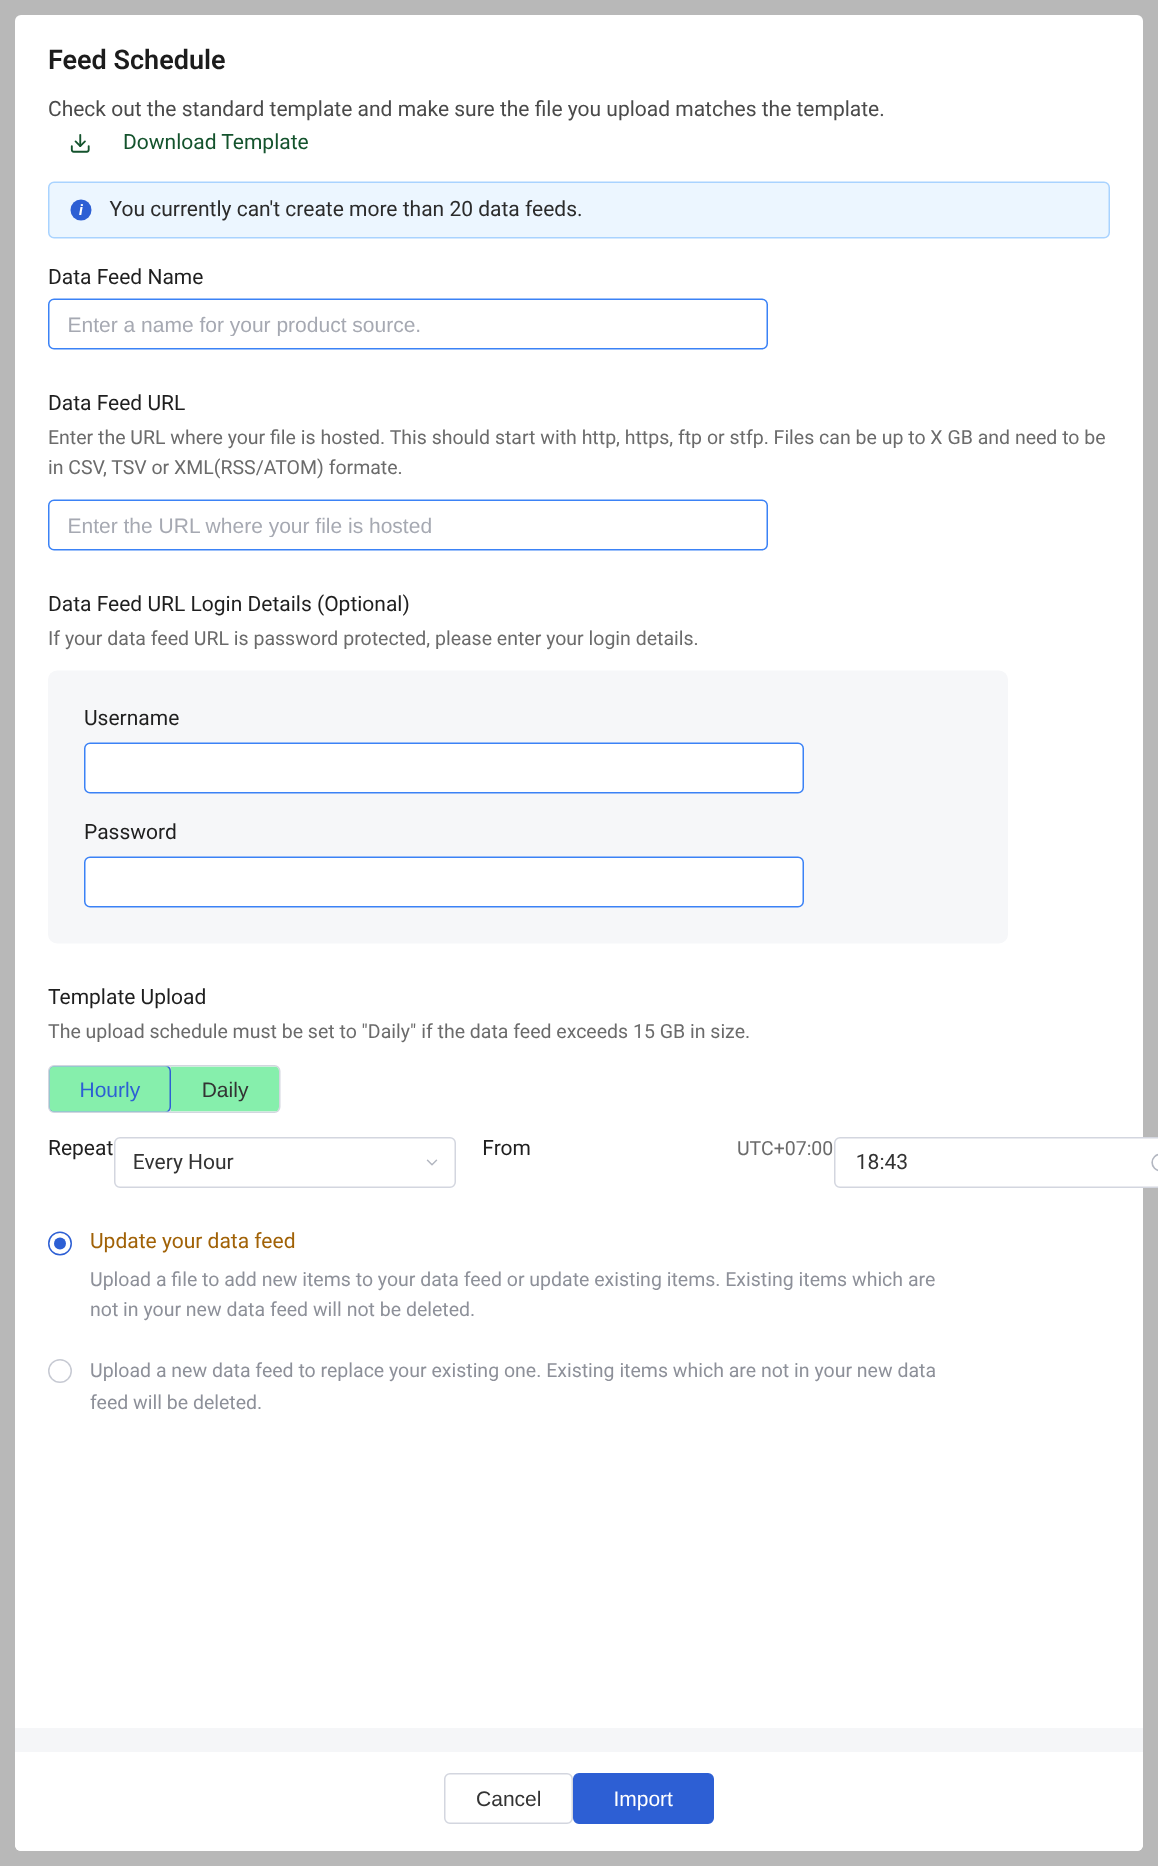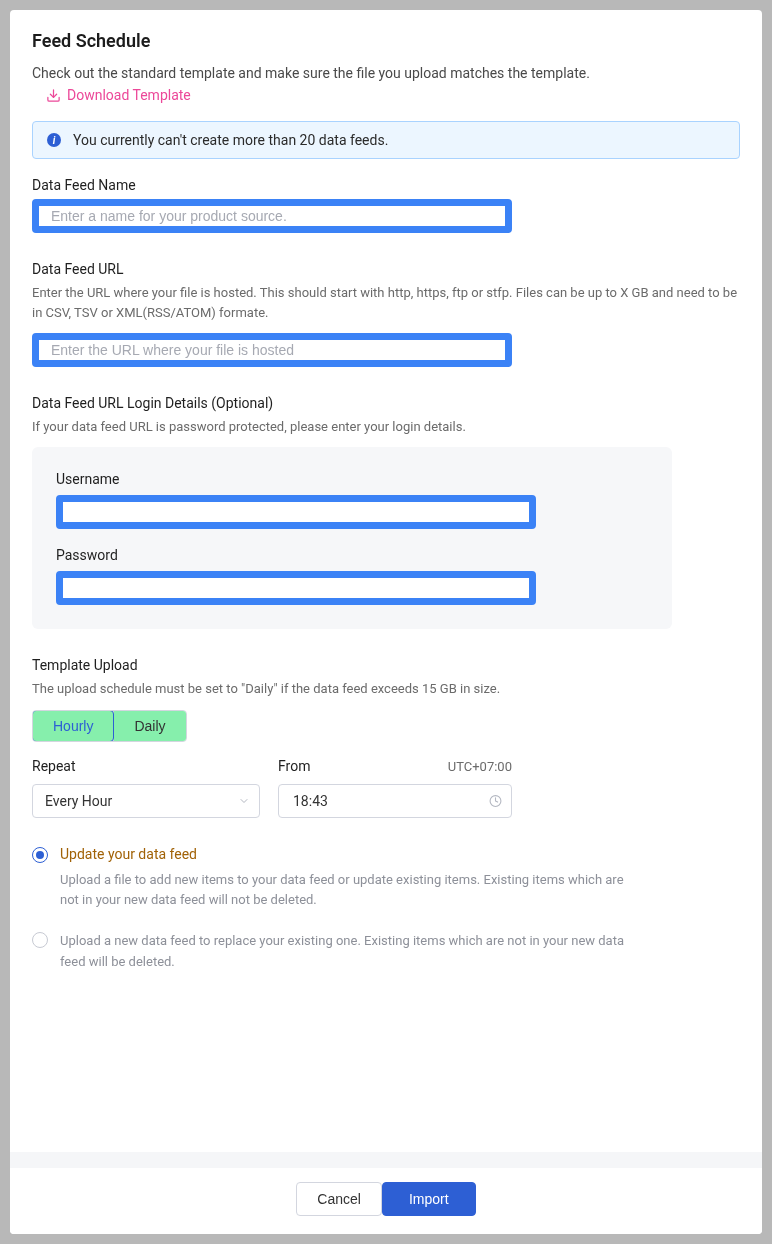--- a/index.html
+++ b/index.html
@@ -29,22 +29,22 @@
       color: #1c1c1c;
       margin-bottom: 14px;
     }
     .intro {
       color: #4a4a4a;
       margin-bottom: 6px;
     }
     .download-link {
       display: inline-flex;
       align-items: center;
-      gap: 6px;
-      color: #ec4899;
+      gap: 21px;
+      color: #14532d;
       text-decoration: none;
       margin-left: 14px;
       margin-bottom: 18px;
       cursor: pointer;
     }
     .download-link svg { width: 15px; height: 15px; }
     .info-box {
       border: 1px solid #a9d3ff;
       background: #ecf6ff;
       border-radius: 4px;
@@ -64,21 +64,21 @@
     .section { margin-bottom: 28px; }
     .label {
       font-size: 14px; color: #1f1f1f; margin-bottom: 6px; display: block;
     }
     .help {
       font-size: 13px; color: #6b6b6b; line-height: 1.55; margin-bottom: 10px;
     }
     .text-input {
       width: 480px; max-width: 100%;
       height: 34px;
-      border: 7px solid #3b82f6;
+      border: 1px solid #3b82f6;
       border-radius: 4px;
       padding: 0 12px;
       font-size: 14px;
       color: #333;
       background: #fff;
     }
     .text-input::placeholder { color: #a6a9b2; }
     .login-box {
       background: #f6f7f9;
       border-radius: 6px;
@@ -108,21 +108,21 @@
     .seg.active {
       color: #2d5fd4;
       border: 1px solid #2d5fd4;
       border-radius: 4px;
       margin: -1px;
       position: relative;
       z-index: 1;
       padding: 7px 20px;
     }
     .row-2 { display: flex; gap: 18px; margin-top: 16px; }
-    .col { display: flex; flex-direction: column; }
+    .col { display: flex; flex-direction: row; }
     .col .label { margin-bottom: 10px; }
     .tz-row {
       width: 234px;
       display: flex; justify-content: space-between; align-items: baseline;
     }
     .tz { color: #6b6b6b; font-size: 13px; }
     .select-wrap {
       position: relative; width: 228px;
     }
     .select-box {

